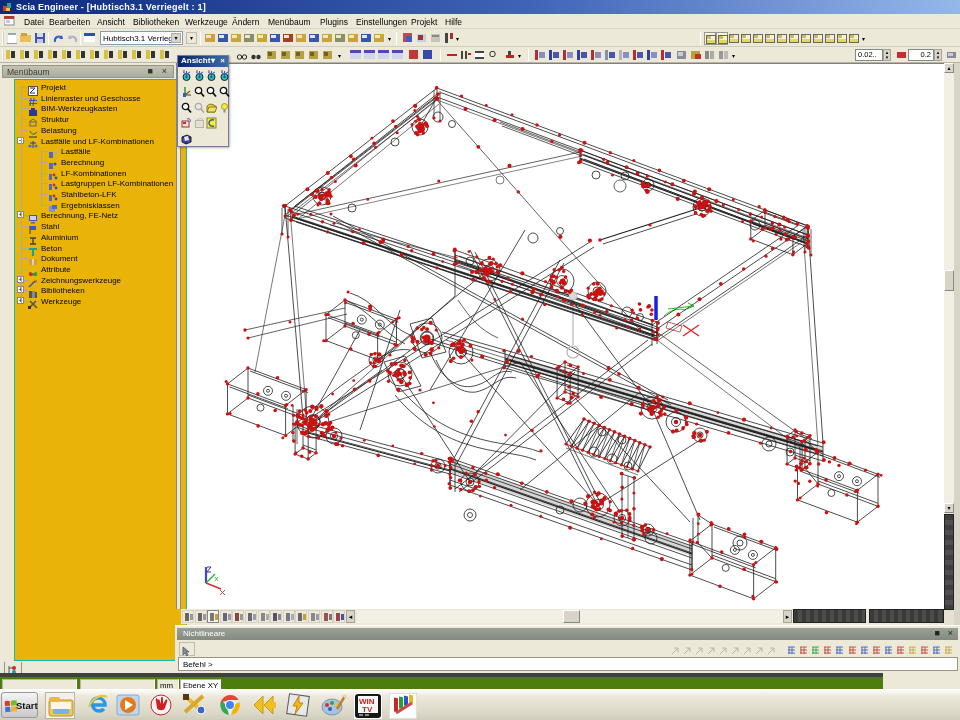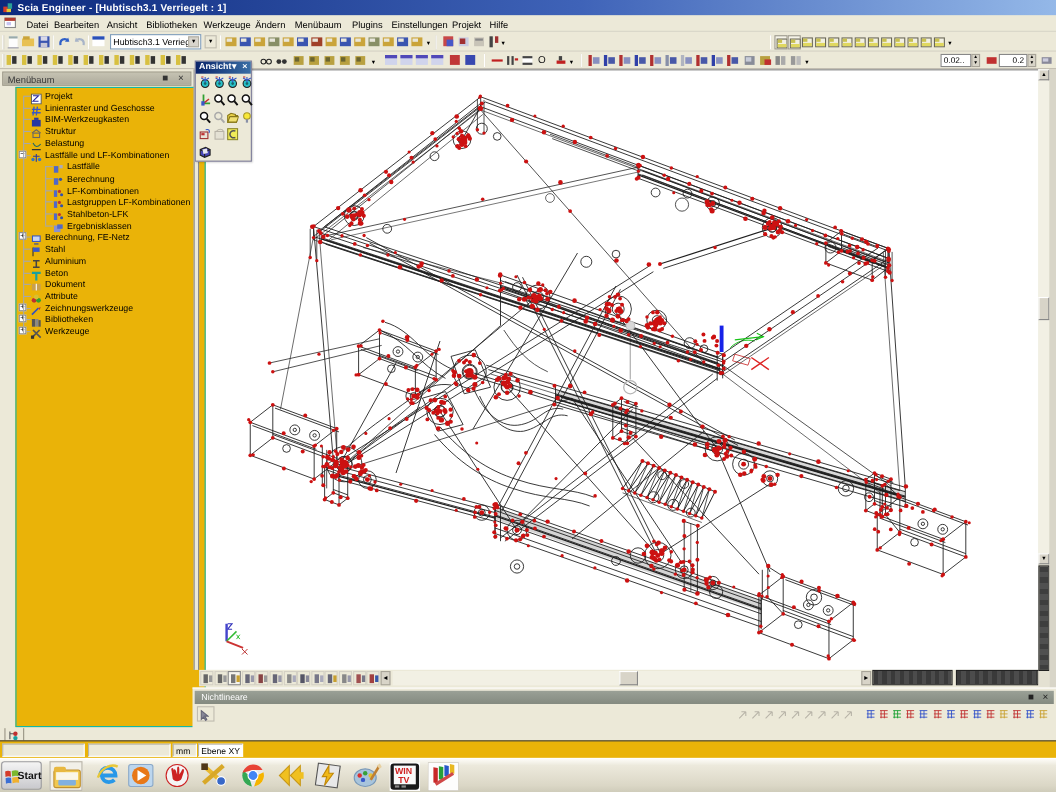--- a/index.html
+++ b/index.html
@@ -2092,22 +2092,25 @@
       </svg></div>
     <div style="position:absolute;left:744px;top:17px;width:11px;height:12px"><svg width="11" height="12">
         <path d="M2,2 L9,2 M2,5 L9,5 M2,8 L9,8 M3,2 L3,9 M6,2 L6,9" stroke="#c03030" stroke-width="0.8"></path>
       </svg></div>
     <div style="position:absolute;left:756px;top:17px;width:11px;height:12px"><svg width="11" height="12">
         <path d="M2,2 L9,2 M2,5 L9,5 M2,8 L9,8 M3,2 L3,9 M6,2 L6,9" stroke="#3050c8" stroke-width="0.8"></path>
       </svg></div>
     <div style="position:absolute;left:768px;top:17px;width:11px;height:12px"><svg width="11" height="12">
         <path d="M2,2 L9,2 M2,5 L9,5 M2,8 L9,8 M3,2 L3,9 M6,2 L6,9" stroke="#c8a030" stroke-width="0.8"></path>
       </svg></div>
+    <div style="position:absolute;left:3px;top:31px;width:780px;height:14px;background:#fff;border:1px solid #989484">
+      <span style="position:absolute;left:4px;top:2px;font-size:8px;color:#000">Befehl &gt;</span>
+    </div>
   </div>
-<div class="abs" style="left:0;top:673px;width:960px;height:16px;background:#eab308;border-top:1px solid #404040">
+<div class="abs" style="left:0;top:673px;width:883px;height:16px;background:#4d7c0f;border-top:4px solid #404040">
     <div style="position:absolute;left:2px;top:2px;width:75px;height:12px;background:#ece9d8;border:1px solid #b8b4a8;border-bottom-color:#fff;border-right-color:#fff;font-size:7.8px;color:#000;padding:1px 0 0 2px;white-space:nowrap;overflow:hidden"></div>
     <div style="position:absolute;left:80px;top:2px;width:75px;height:12px;background:#ece9d8;border:1px solid #b8b4a8;border-bottom-color:#fff;border-right-color:#fff;font-size:7.8px;color:#000;padding:1px 0 0 2px;white-space:nowrap;overflow:hidden"></div>
     <div style="position:absolute;left:157px;top:2px;width:22px;height:12px;background:#ece9d8;border:1px solid #b8b4a8;border-bottom-color:#fff;border-right-color:#fff;font-size:7.8px;color:#000;padding:1px 0 0 2px;white-space:nowrap;overflow:hidden">mm</div>
     <div style="position:absolute;left:180px;top:2px;width:41px;height:12px;background:#fff;border:1px solid #b8b4a8;border-bottom-color:#fff;border-right-color:#fff;font-size:7.8px;color:#000;padding:1px 0 0 2px;white-space:nowrap;overflow:hidden">Ebene XY</div>
   </div>
 <div class="abs" style="left:0;top:689px;width:960px;height:31px;background:linear-gradient(180deg,#fdfcf8 0%,#ece9dc 20%,#dbd7c6 80%,#cfccba 100%);border-top:1px solid #fff">
     <div style="position:absolute;left:1px;top:2px;width:37px;height:26px;background:linear-gradient(180deg,#f4f4f4,#c9c9cd);border:1px solid #9a9a9e;border-radius:3px">
       <svg width="14" height="14" style="position:absolute;left:2px;top:6px">
         <g transform="rotate(-4 7 7)">
           <path d="M1,2 Q3,1 6,2 L6,7 Q3,6 1,7 Z" fill="#d43b2a"></path>

